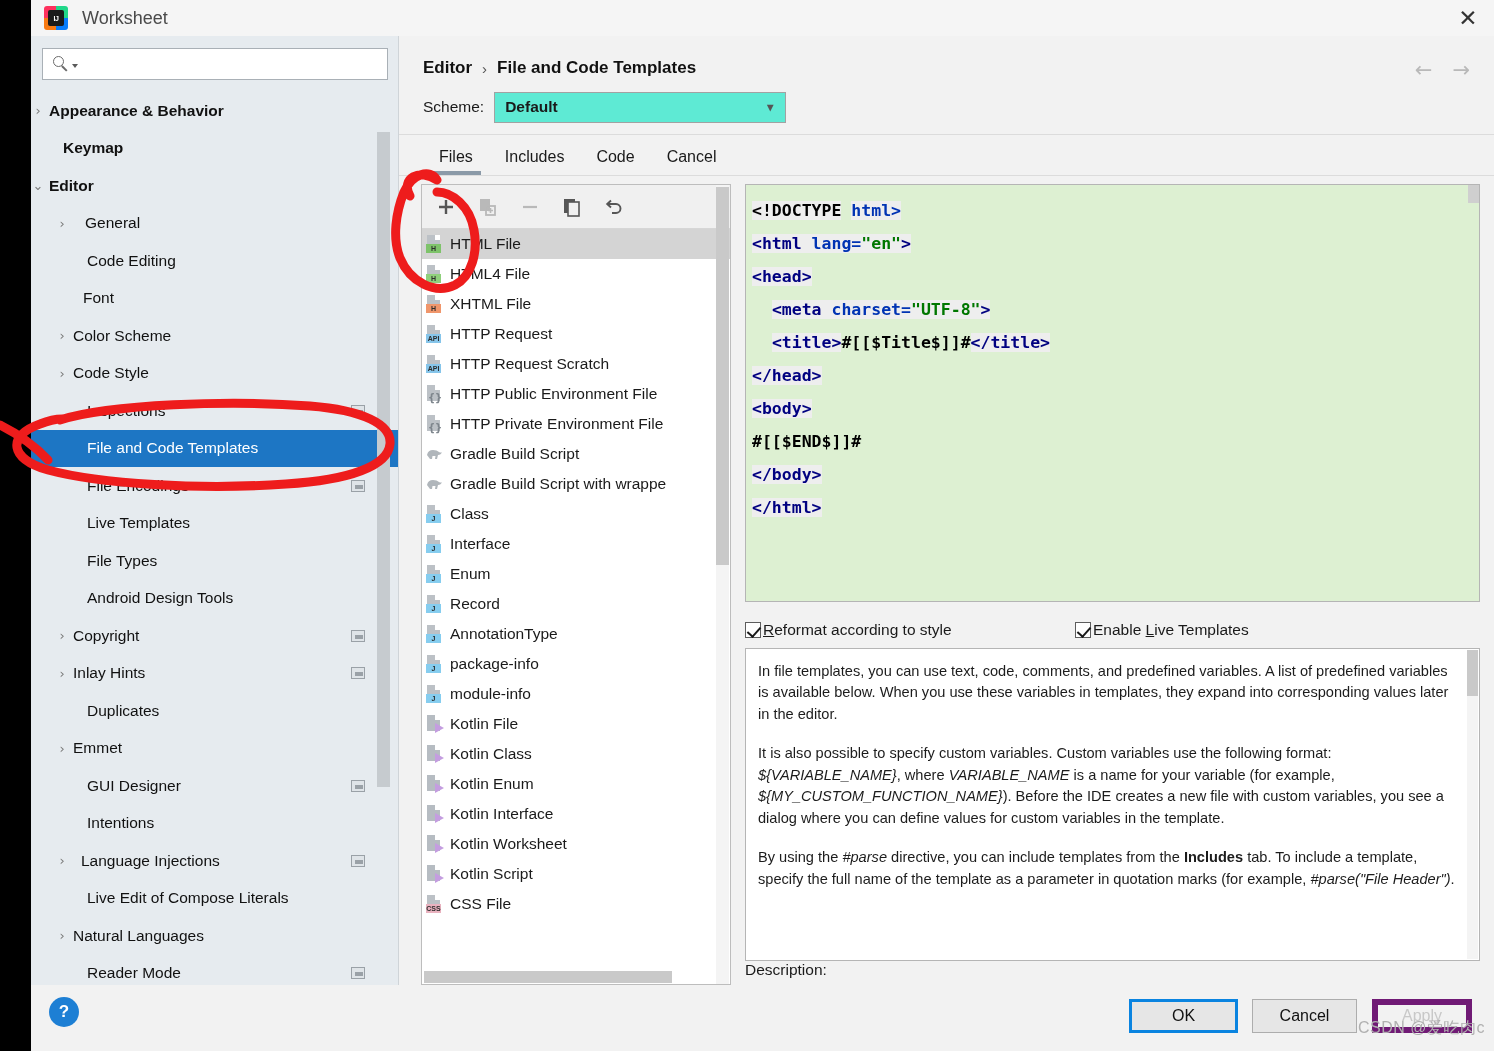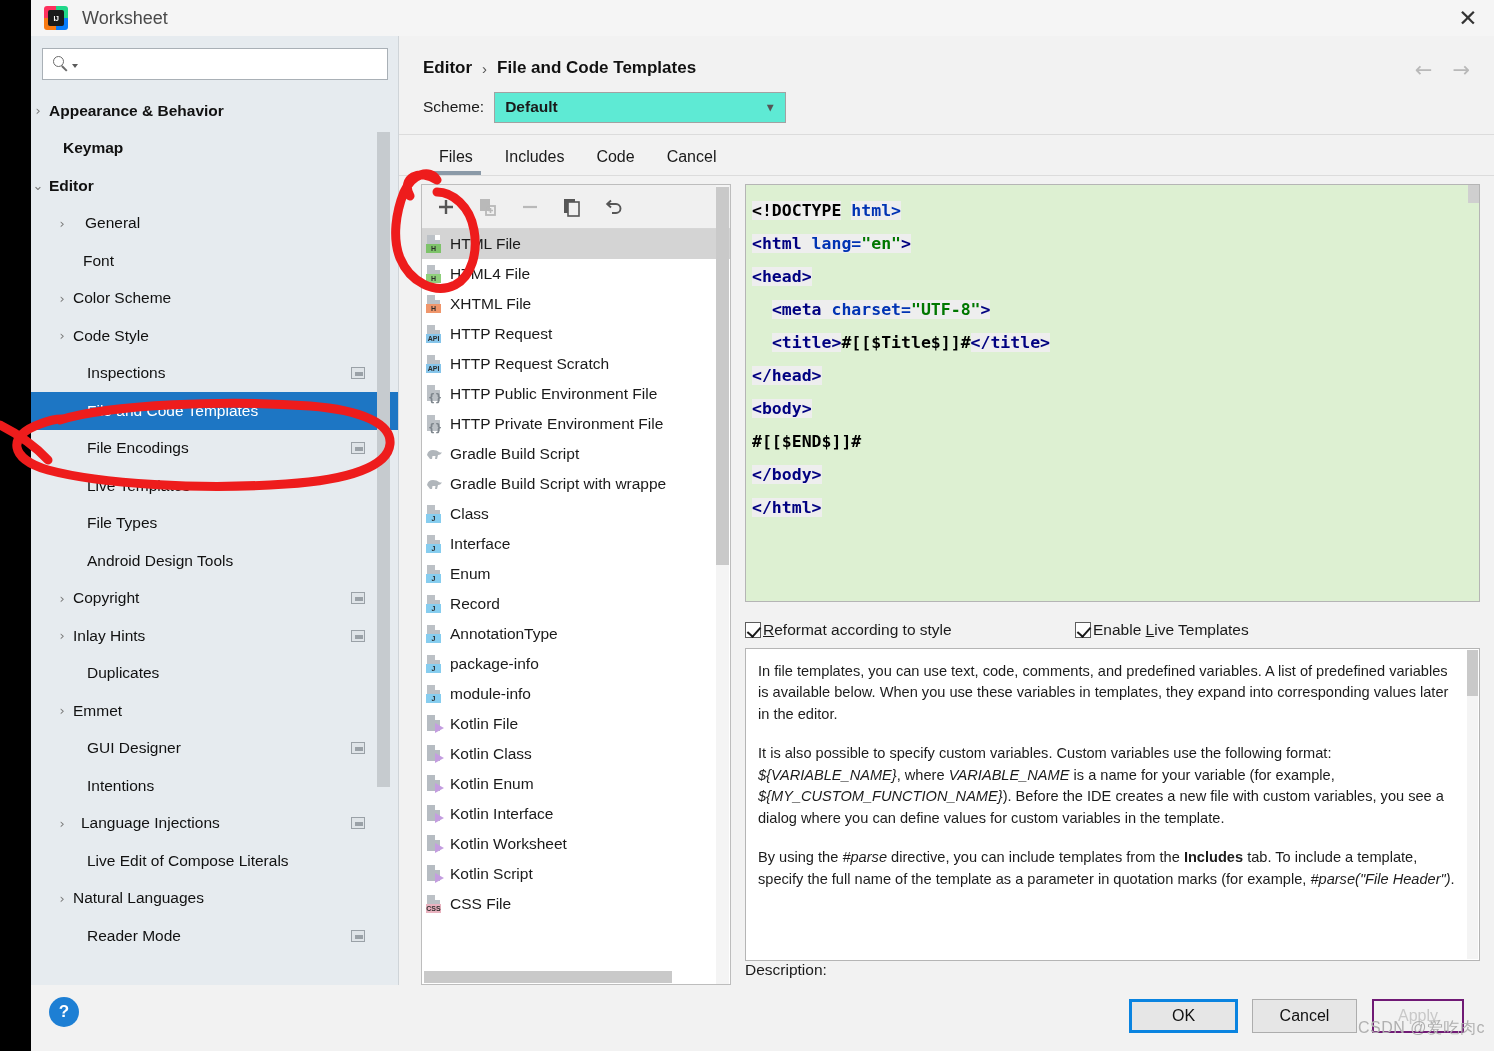--- a/index.html
+++ b/index.html
@@ -174,21 +174,21 @@
     position:absolute; left:18px; top:12px; width:30px; height:30px; border-radius:50%;
     background:#1d7fd4; color:#fff; display:flex; align-items:center; justify-content:center;
     font-size:17px; font-weight:bold; cursor:pointer;
   }
   .dlg-btn {
     position:absolute; top:14px; height:34px; display:flex; align-items:center; justify-content:center;
     font-size:16px; background:#e6e6e6; border:1px solid #adadad; cursor:pointer; color:#111;
   }
   #ok-btn { left:1098px; width:109px; border:3px solid #0a84e0; background:#e6e6e6; }
   #cancel-btn { left:1221px; width:105px; }
-  #apply-btn { left:1341px; width:92px; border:2px solid #701a75; background:#f2f2f2; color:#c8c8c8; }
+  #apply-btn { left:1341px; width:100px; border:6px solid #701a75; background:#f2f2f2; color:#c8c8c8; }
 
   #watermark {
     position:absolute; right:9px; bottom:12px; font-size:16px; color:#b0b0b0;
     font-family:"Liberation Sans",sans-serif; letter-spacing:.5px;
   }
 
   
   #annotations { position:absolute; inset:0; pointer-events:none; }
 </style>
 </head>
@@ -247,20 +247,24 @@
           <div class="tree-row bold">
             <span class="arrow" style="margin-left: 0px;">⌄</span>
             <span class="lbl" style="margin-left: 4px;">Editor</span>
           </div>
           <div class="tree-row">
             <span class="arrow" style="margin-left: 24px;">›</span>
             <span class="lbl" style="margin-left: 16px;">General</span>
           </div>
           <div class="tree-row">
             <span class="arrow" style="margin-left: 38px;"></span>
+            <span class="lbl" style="margin-left: 4px;">Code Editing</span>
+          </div>
+          <div class="tree-row">
+            <span class="arrow" style="margin-left: 38px;"></span>
             <span class="lbl" style="margin-left: 0; text-align: center;">Font</span>
           </div>
           <div class="tree-row">
             <span class="arrow" style="margin-left: 24px;">›</span>
             <span class="lbl" style="margin-left: 4px;">Color Scheme</span>
           </div>
           <div class="tree-row">
             <span class="arrow" style="margin-left: 24px;">›</span>
             <span class="lbl" style="margin-left: 4px;">Code Style</span>
           </div>

